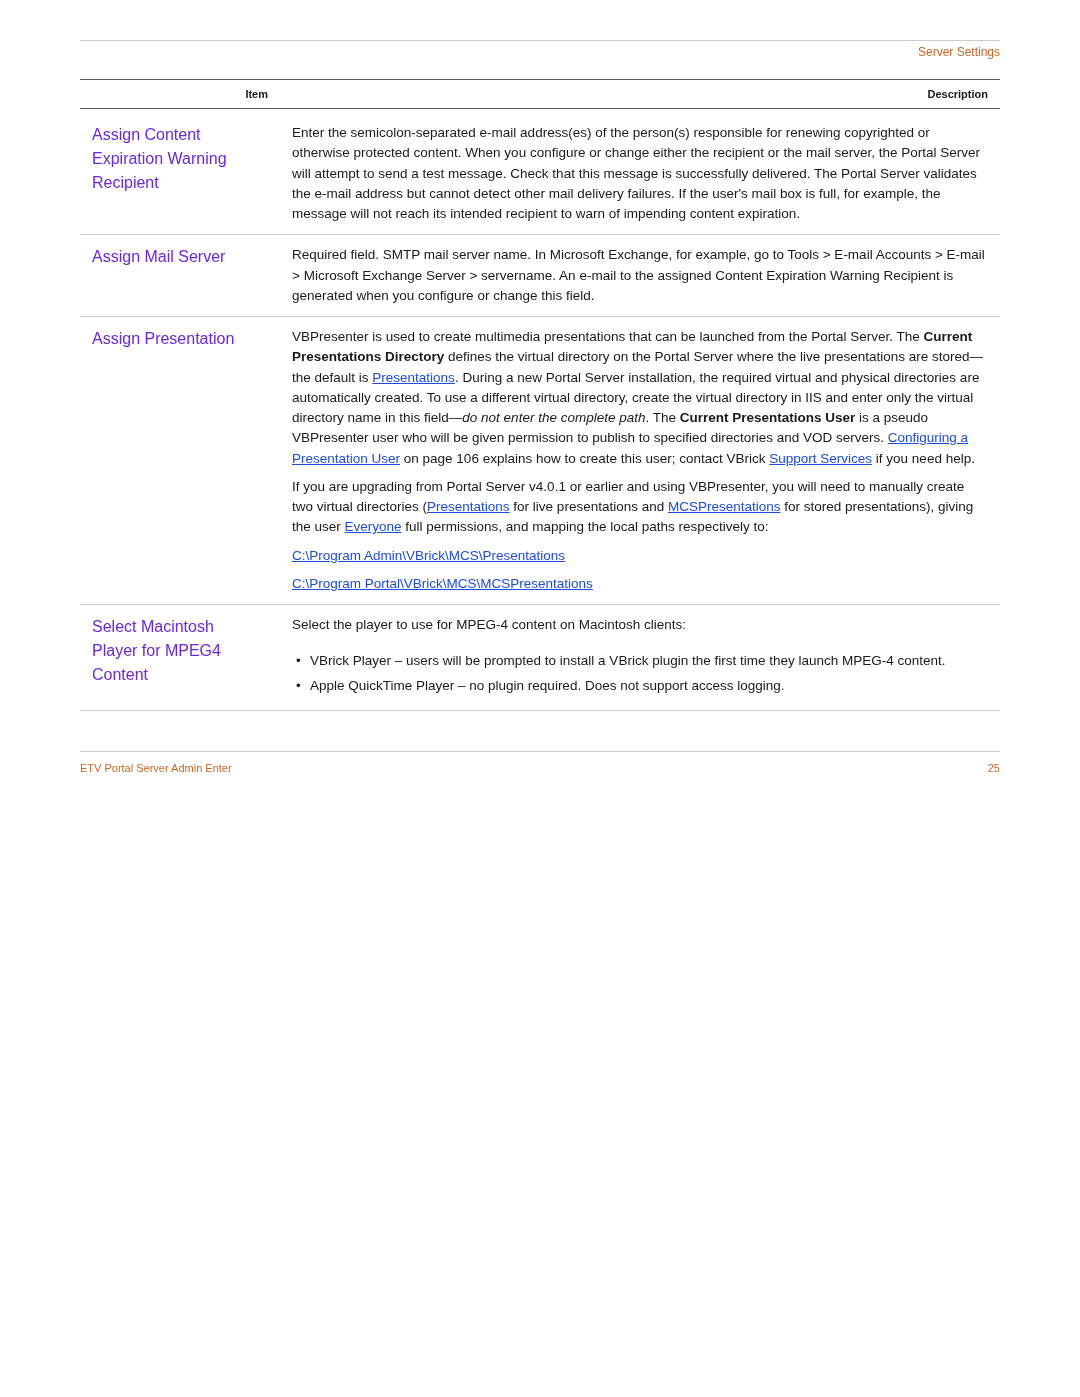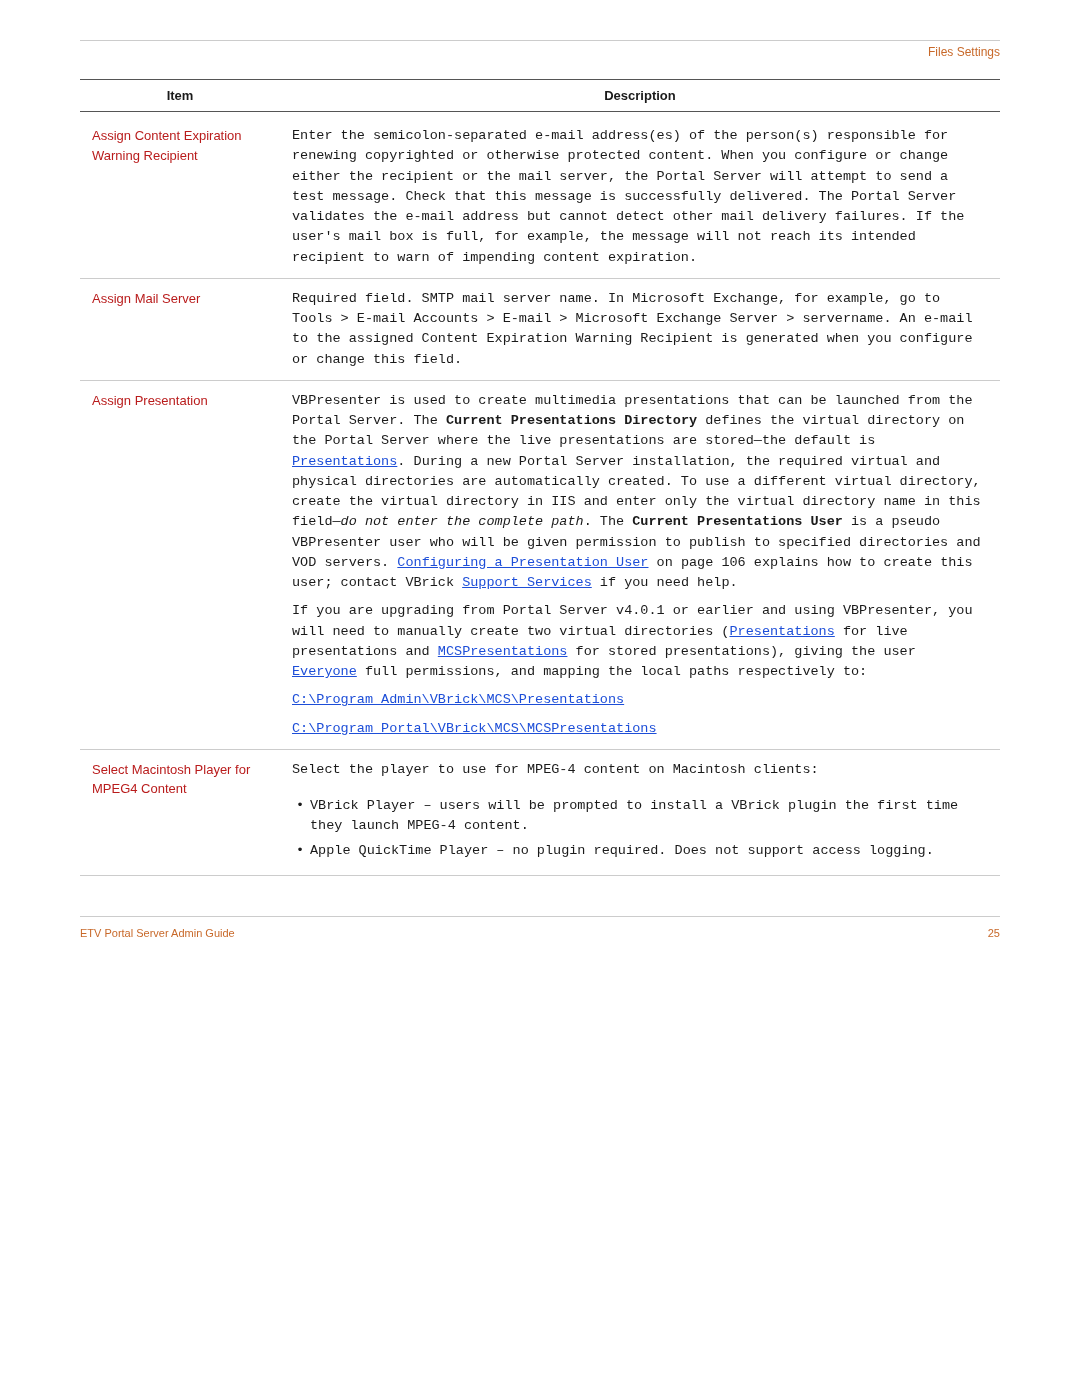--- a/index.html
+++ b/index.html
@@ -44,24 +44,24 @@
       margin-top: 10px;
     }
 
     .main-table thead tr {
       border-top: 1.5px solid #555555;
       border-bottom: 1.5px solid #555555;
     }
 
     .main-table thead th {
       padding: 8px 12px;
-      text-align: center;
+      text-align: right;
       font-weight: bold;
       font-family: Arial, sans-serif;
-      font-size: 13px;
+      font-size: 11px;
     }
 
     .main-table thead th:first-child {
       width: 200px;
     }
 
     .main-table tbody tr {
       border-bottom: 1px solid #cccccc;
       vertical-align: top;
     }
@@ -72,27 +72,27 @@
 
     .main-table tbody td {
       padding: 10px 12px;
       vertical-align: top;
       line-height: 1.5;
     }
 
     .main-table tbody td:first-child {
       width: 200px;
       font-family: Arial, sans-serif;
-      font-size: 13px;
+      font-size: 16px;
       padding-right: 20px;
-      color: #b91c1c;
+      color: #6d28d9;
     }
 
     .main-table tbody td:last-child {
-      font-family: Liberation Mono, monospace;
+      font-family: Liberation Sans, sans-serif;
       font-size: 13.5px;
     }
 
     .link-text {
       color: #1d4ed8;
       text-decoration: underline;
       cursor: pointer;
     }
 
     .bold-text {
@@ -144,21 +144,21 @@
 
     .description-block p:last-child {
       margin-bottom: 0;
     }
   </style>
 </head>
 <body>
 
 <div class="page-container">
   <div class="header-line"></div>
-  <div class="header-right">Files Settings</div>
+  <div class="header-right">Server Settings</div>
 
   <table class="main-table">
     <thead>
       <tr>
         <th>Item</th>
         <th>Description</th>
       </tr>
     </thead>
     <tbody>
 
@@ -204,16 +204,16 @@
           </div>
         </td>
       </tr>
 
 
     </tbody>
   </table>
 
   <div class="footer-line"></div>
   <div class="footer">
-    <span>ETV Portal Server Admin Guide</span>
+    <span>ETV Portal Server Admin Enter</span>
     <span>25</span>
   </div>
 </div>
 
 </body></html>

